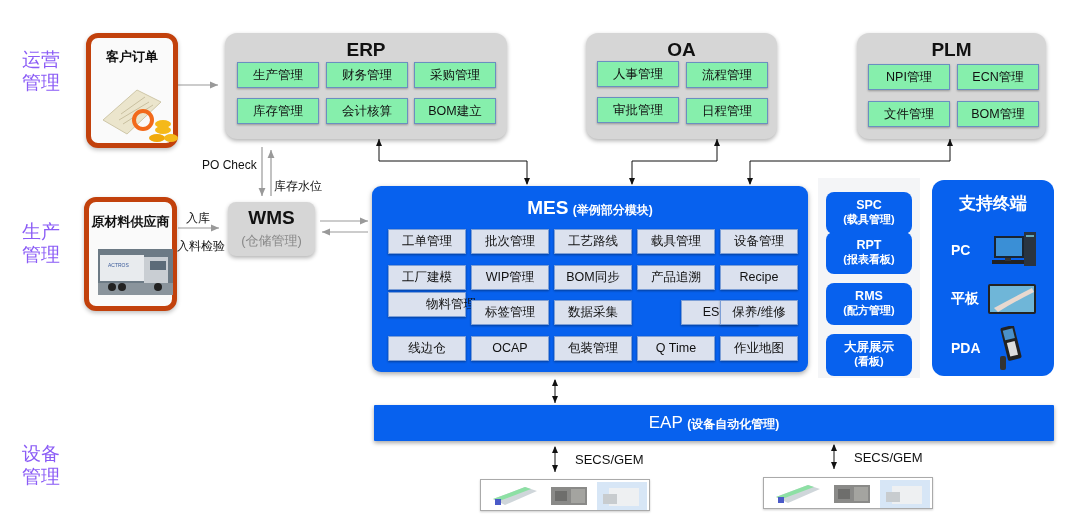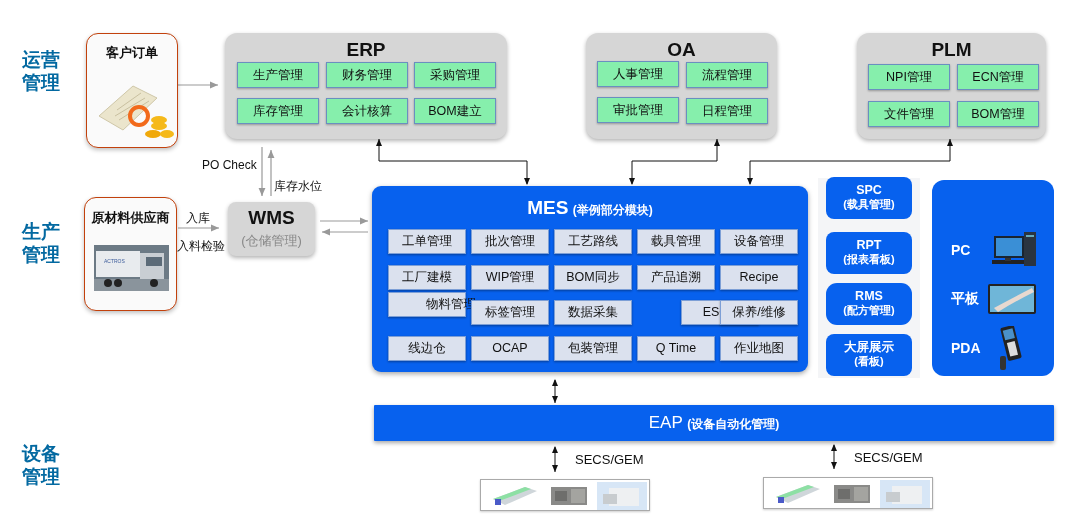--- a/index.html
+++ b/index.html
@@ -1,19 +1,19 @@
 <!DOCTYPE html>
 <html><head>
 <meta charset="utf-8">
 <style>
 *{box-sizing:border-box;margin:0;padding:0}
 body{width:1080px;height:530px;background:#fff;position:relative;overflow:hidden;font-family:"Liberation Sans","DejaVu Sans",sans-serif;color:#111}
 .abs{position:absolute}
-.side-label{position:absolute;left:22px;font-size:19px;font-weight:bold;line-height:23px;width:44px;color:#0369a1}
-.card{position:absolute;background:#fafafa;border-radius:12px;box-shadow:0 2px 4px rgba(0,0,0,.25);border:1px solid #c2410c}
+.side-label{position:absolute;left:22px;font-size:19px;font-weight:normal;line-height:23px;width:44px;color:#8b5cf6}
+.card{position:absolute;background:#fafafa;border-radius:12px;box-shadow:0 2px 4px rgba(0,0,0,.25);border:5px solid #c2410c}
 .card-title{position:absolute;left:0;right:0;text-align:center;font-size:13px;font-weight:bold}
 .sys{position:absolute;background:#d6d6d6;border-radius:12px;box-shadow:0 2px 4px rgba(0,0,0,.3)}
 .sys-title{position:absolute;left:0;right:0;top:6px;text-align:center;font-size:19px;font-weight:bold;color:#111}
 .mod{position:absolute;width:82px;height:26px;background:#86efac;border:1px solid #6a8fc0;box-shadow:0 1px 2px rgba(0,0,0,.3);font-size:12.5px;text-align:center;line-height:24px;color:#111;white-space:nowrap}
 .blue{background:#0761ee;color:#fff}
 .mes{position:absolute;left:372px;top:186px;width:436px;height:186px;border-radius:9px;box-shadow:0 2px 5px rgba(0,0,0,.35)}
 .mm{position:absolute;width:78px;height:25px;background:#dbe1ee;border:1px solid #7d9fd6;box-shadow:0 1px 2px rgba(0,0,0,.35);font-size:12.5px;text-align:center;line-height:23px;color:#111;white-space:nowrap}
 .small-blue{position:absolute;left:826px;width:86px;height:42px;border-radius:8px;text-align:center;color:#fff;font-weight:bold;font-size:12.5px;line-height:14px;padding-top:6px}
 .small-blue .sub{font-size:11px;font-weight:bold}
 .edge-label{position:absolute;font-size:12px;color:#111;white-space:nowrap}
@@ -146,39 +146,40 @@
       <div class="mm" style="left: 16px; top: 150px;">线边仓</div>
       <div class="mm" style="left: 99px; top: 150px;">OCAP</div>
       <div class="mm" style="left: 182px; top: 150px;">包装管理</div>
       <div class="mm" style="left: 265px; top: 150px;">Q Time</div>
       <div class="mm" style="left: 348px; top: 150px;">作业地图</div>
     </div>
 </div>
 
 <div class="abs" style="left:818px;top:178px;width:102px;height:200px;background:#f4f5f7"></div>
 <div id="side-mods">
-    <div class="small-blue blue" style="top: 177px;">
+    <div class="small-blue blue" style="top: 192px;">
       <div>SPC</div>
       <div class="sub">(载具管理)</div>
     </div>
     <div class="small-blue blue" style="top: 232px;">
       <div>RPT</div>
       <div class="sub">(报表看板)</div>
     </div>
-    <div class="small-blue blue" style="top: 283px; border-radius: 11px;">
+    <div class="small-blue blue" style="top: 283px;">
       <div>RMS</div>
       <div class="sub">(配方管理)</div>
     </div>
     <div class="small-blue blue" style="top: 334px;">
       <div>大屏展示</div>
       <div class="sub">(看板)</div>
     </div>
   </div>
 
 <div class="abs blue" style="left:932px;top:180px;width:122px;height:196px;border-radius:12px">
+  <div class="abs" style="left:0;right:0;top:12px;text-align:center;font-size:17px;font-weight:bold;color:#fff">支持终端</div>
   <div class="abs" style="left:19px;top:62px;font-size:14px;font-weight:bold;color:#fff">PC</div>
   <svg class="abs" style="left:56px;top:52px" width="50" height="38">
     <rect x="6" y="4" width="30" height="22" fill="#1a2430"></rect>
       <rect x="8" y="6" width="26" height="18" fill="#3a8fd6"></rect>
     <rect x="36" y="0" width="12" height="34" fill="#2a3440"></rect>
       <rect x="38" y="3" width="8" height="2" fill="#6ab"></rect>
     <rect x="4" y="28" width="32" height="4" fill="#222"></rect>
       <rect x="17" y="26" width="6" height="3" fill="#333"></rect>
   </svg>
   <div class="abs" style="left:19px;top:110px;font-size:14px;font-weight:bold;color:#fff">平板</div>

